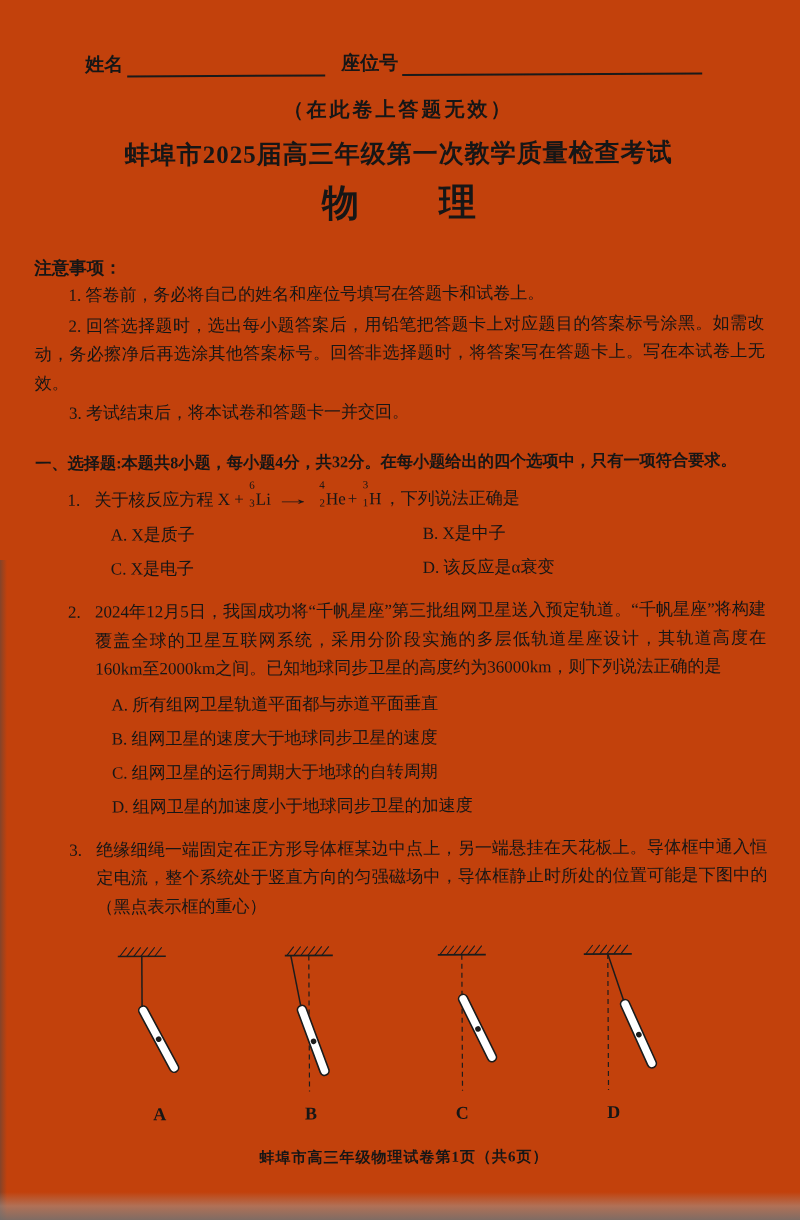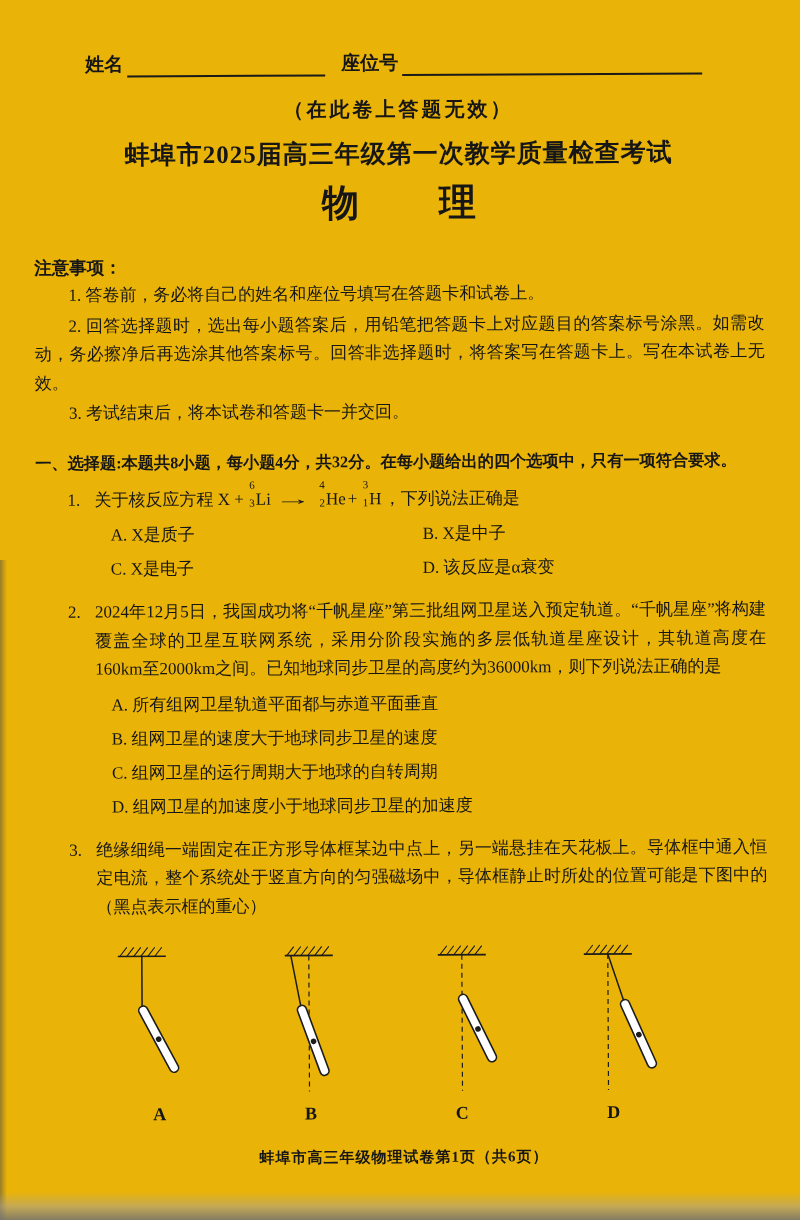--- a/index.html
+++ b/index.html
@@ -1,18 +1,18 @@
 <!DOCTYPE html>
 <html><head>
 <meta charset="utf-8">
 <style>
   * { box-sizing: border-box; }
   html,body { margin:0; padding:0; }
   body { width:800px; height:1220px; background:#e8e8e8; font-family:"Liberation Serif", serif; }
-  .page { position:relative; width:800px; height:1220px; background:#eab308; overflow:hidden; color:#161616; }
+  .page { position:relative; width:800px; height:1220px; background:#c2410c; overflow:hidden; color:#161616; }
   .content { position:absolute; inset:0; padding:50px 34px 0 36px; transform:rotate(-0.3deg); }
 
   
   .header-row { display:flex; align-items:flex-end; padding-left:52px; font-size:19px; font-weight:bold; }
   .header-label { padding-right:4px; }
   .blank { display:inline-block; border-bottom:2px solid #1a1a1a; height:22px; }
   .blank-name { width:198px; margin-right:16px; }
   .blank-seat { width:300px; }
 
   .invalid-notice { text-align:center; font-size:20px; font-weight:bold; letter-spacing:3px; margin-top:20px; }

